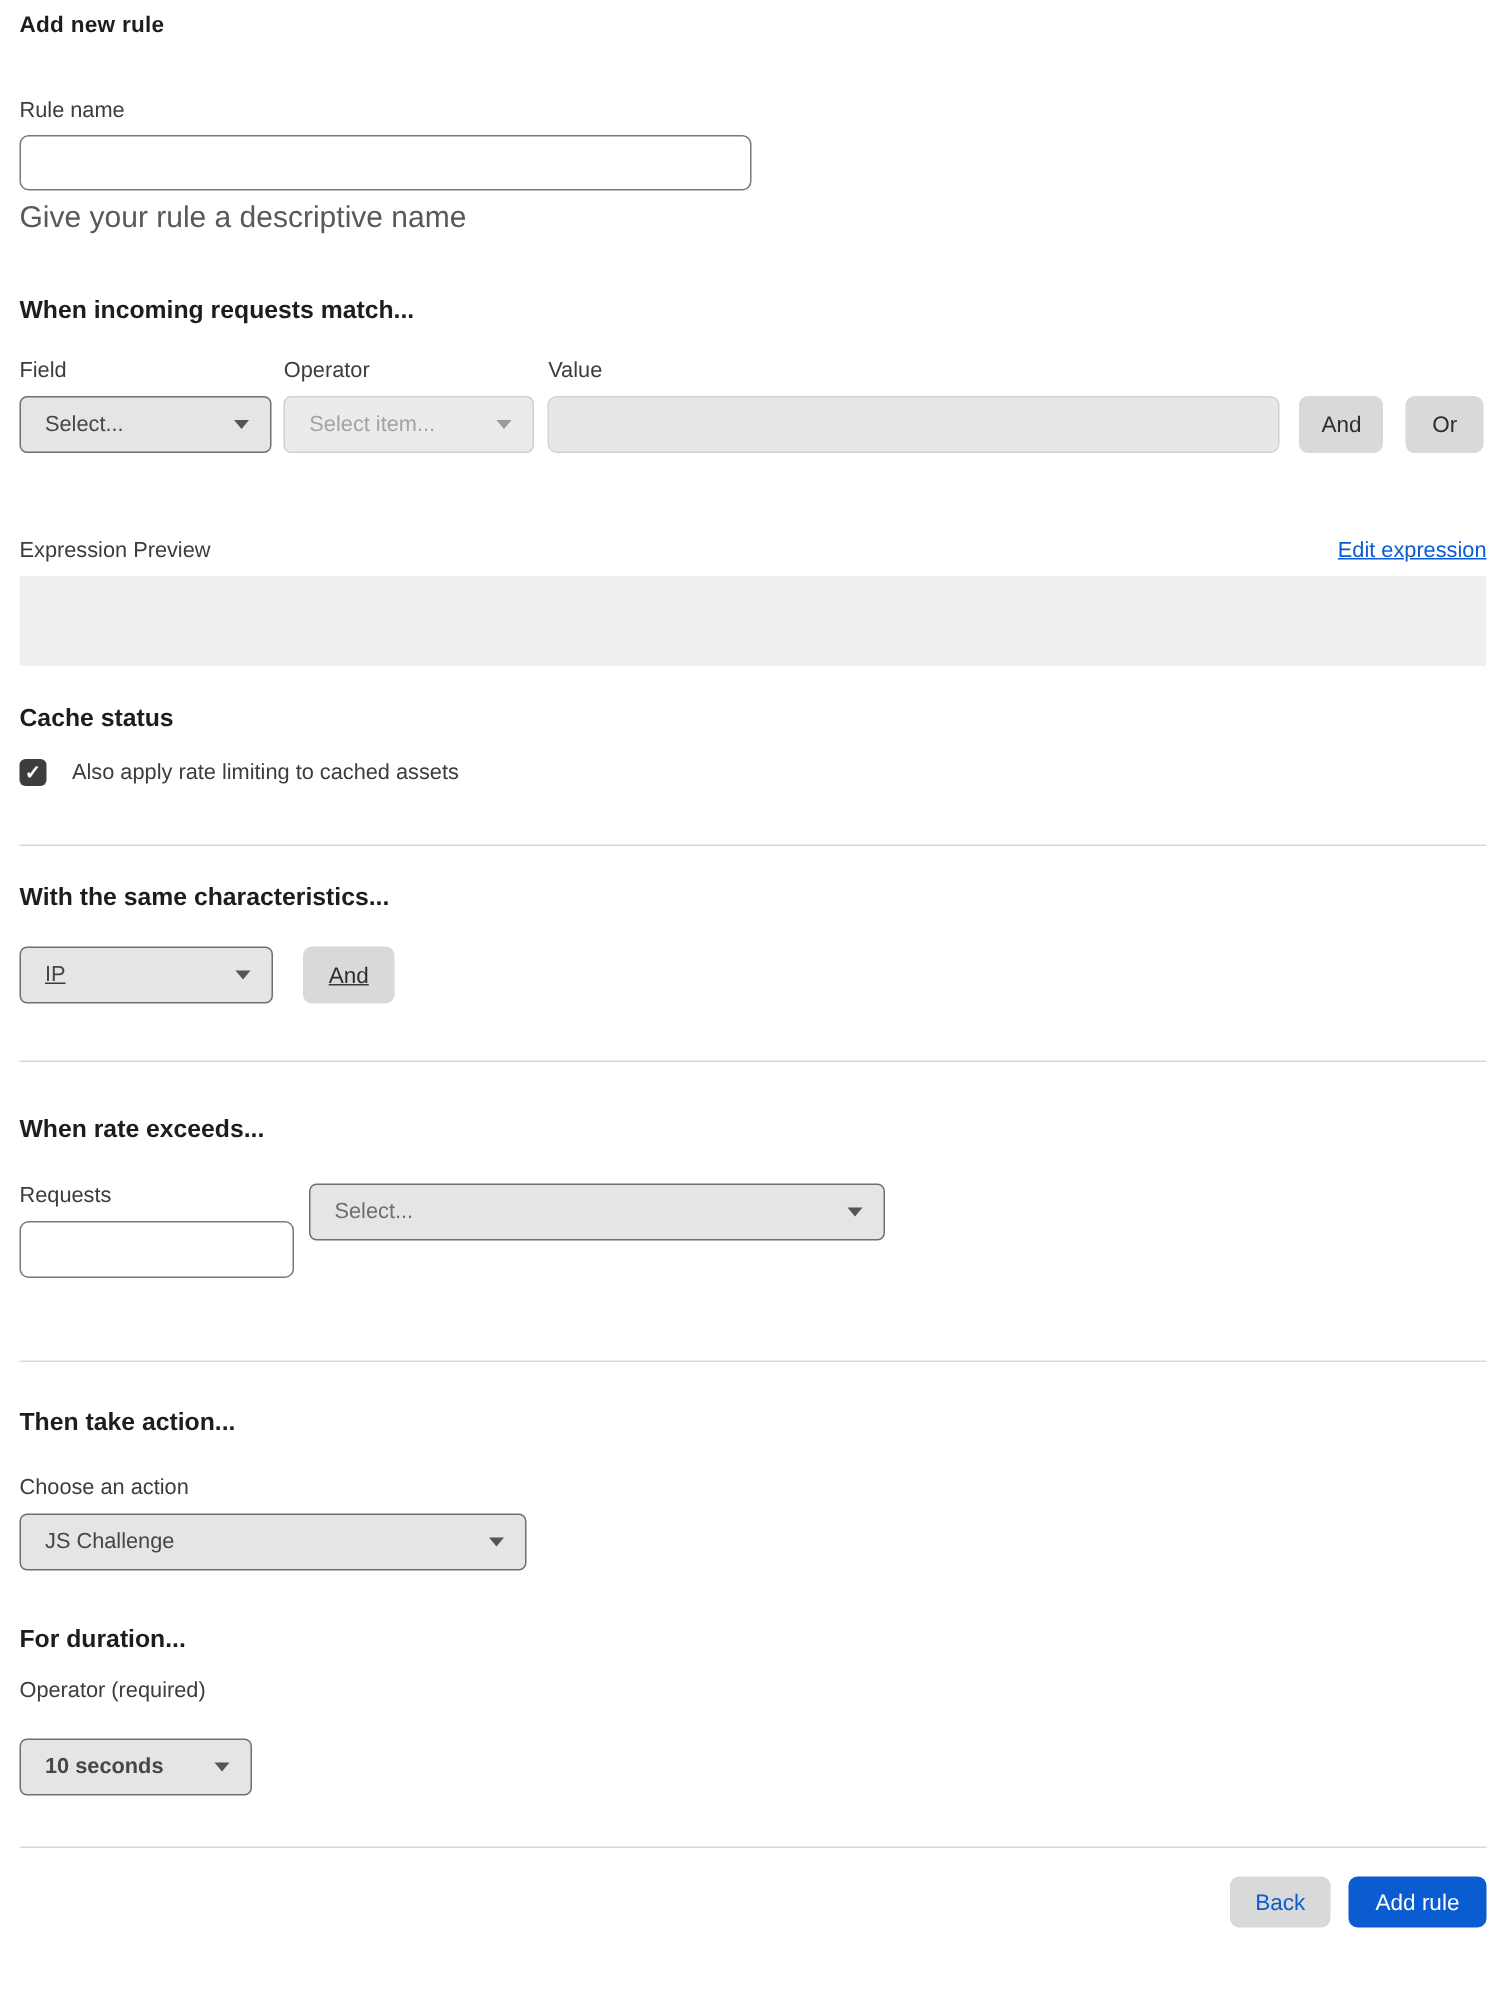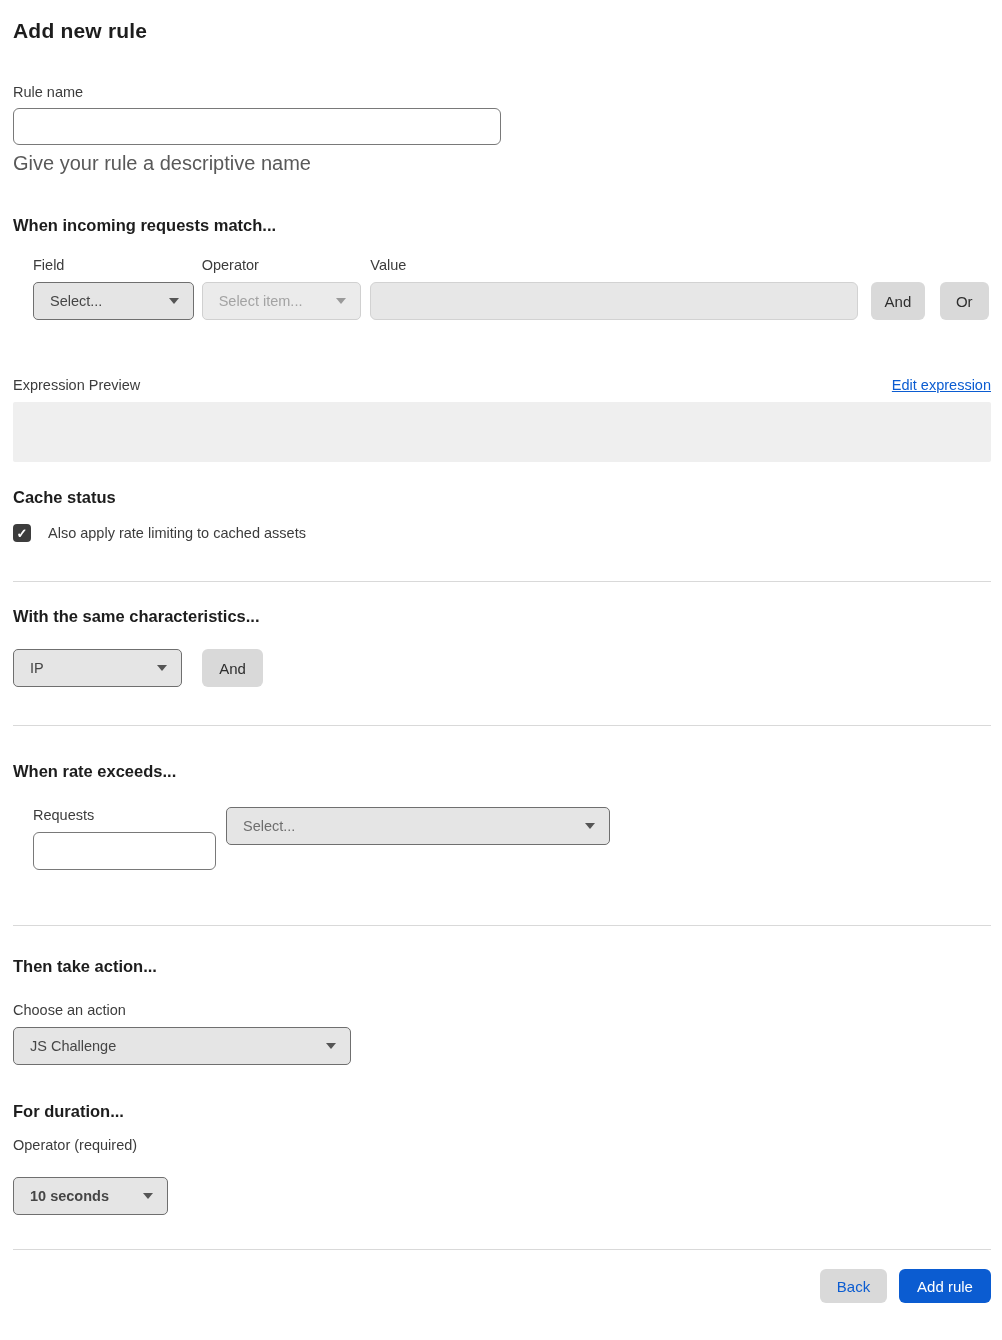--- a/index.html
+++ b/index.html
@@ -6,22 +6,22 @@
   html,body { background:#ffffff; }
   body {
     width:1002px; height:1340px;
     font-family:"Liberation Sans", sans-serif;
     color:#3c3c3c;
     overflow:hidden;
   }
   .container { padding:0 13px; width:1002px; }
 
   .page-title {
-    margin-top:19px;
-    font-size:21px; font-weight:700; color:#1d1d1d;
+    margin-top:8px;
+    font-size:15px; font-weight:700; color:#1d1d1d;
     letter-spacing:0.2px;
   }
   .section-heading {
     font-size:16.5px; font-weight:700; color:#1d1d1d;
   }
   .field-label { font-size:14.5px; color:#3c3c3c; }
   .helper-text { font-size:20px; color:#595959; }
 
   
   .text-input {
@@ -60,21 +60,21 @@
     font-family:"Liberation Sans", sans-serif;
     font-size:15px; color:#2e2e2e; background:#d9d9d9;
   }
   .btn-and { width:56px; height:38px; }
   .btn-or  { width:52px; height:38px; }
   .btn-and2 { width:61px; height:38px; margin-left:20px; }
   .btn-back { width:67px; height:34px; color:#0b5cd1; }
   .btn-primary { width:92px; height:34px; background:#0b5cd1; color:#ffffff; margin-left:12px; }
 
   .row { display:flex; }
-  .col { display:flex; flex-direction:column;margin-left:20px; }
+  .col { display:flex; flex-direction:column; }
   .col .field-label { margin-bottom:9px; }
 
   .link {
     font-size:14.5px; color:#0b5cd1; text-decoration:underline; cursor:pointer;
   }
 
   .preview-box {
     margin-top:9px; height:60px; width:978px;
     background:#efefef; border-radius:2px;
   }
@@ -146,21 +146,21 @@
   <div class="checkbox-row" style="margin-top:17px;">
     <span class="checkbox checked">
       <span class="check-glyph">✓</span>
     </span>
     <span class="field-label">Also apply rate limiting to cached assets</span>
   </div>
 
   <hr class="divider" style="margin-top:39px;">
 
   <div class="section-heading" style="margin-top:25px;">With the same characteristics...</div>
-  <div class="row" style="margin-top:23px; align-items:center;">
+  <div class="row" style="margin-top:23px; align-items:center;text-decoration:underline;">
     <div class="select" style="width:169px;">
       <span class="select-value">IP</span>
       <span class="arrow"></span>
     </div>
     <button class="btn btn-and2">And</button>
   </div>
 
   <hr class="divider" style="margin-top:38px;">
 
   <div class="section-heading" style="margin-top:36px;">When rate exceeds...</div>

